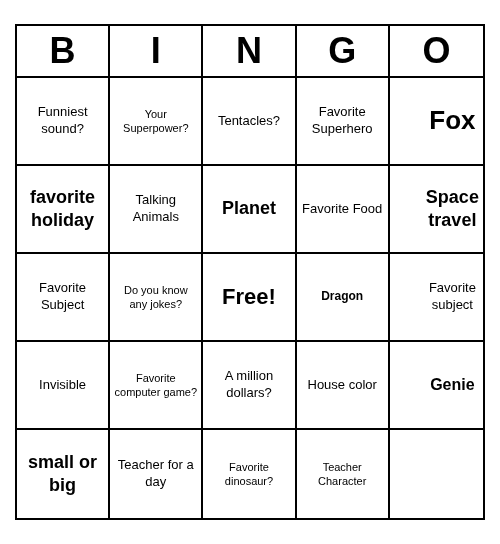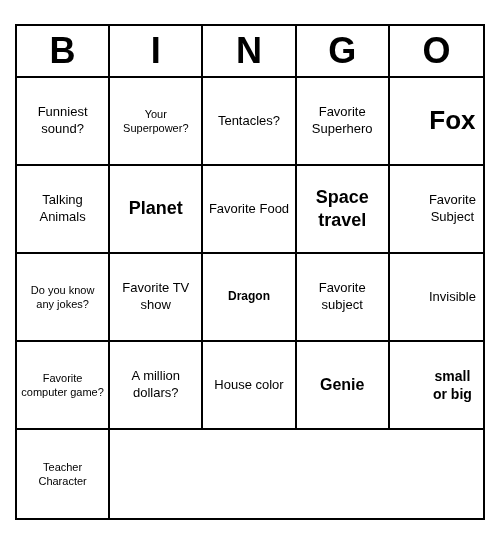--- a/index.html
+++ b/index.html
@@ -97,51 +97,54 @@
       font-size: 12px;
       font-weight: bold;
     }
 
     .bingo-cell.genie {
       font-size: 16px;
       font-weight: bold;
     }
 
     .bingo-cell.small-or-big {
-      font-size: 14px;
+      font-size: 18px;
       font-weight: bold;
     }
   </style>
 </head>
 <body>
 
 <div class="bingo-container">
   <div class="bingo-header">
   <div class="bingo-header-cell">B</div>
       <div class="bingo-header-cell">I</div>
       <div class="bingo-header-cell">N</div>
       <div class="bingo-header-cell">G</div>
       <div class="bingo-header-cell">O</div>
     </div>
   <div class="bingo-grid">
   <div class="bingo-cell normal">Funniest sound?</div>
       <div class="bingo-cell small-header">Your Superpower?</div>
       <div class="bingo-cell normal">Tentacles?</div>
       <div class="bingo-cell normal">Favorite Superhero</div>
       <div class="bingo-cell fox">Fox</div>
+      <div class="bingo-cell large-text">favorite holiday</div>
       <div class="bingo-cell normal">Talking Animals</div>
       <div class="bingo-cell large-text">Planet</div>
       <div class="bingo-cell normal">Favorite Food</div>
       <div class="bingo-cell space-travel">Space travel</div>
       <div class="bingo-cell normal">Favorite Subject</div>
       <div class="bingo-cell small-header">Do you know any jokes?</div>
-      <div class="bingo-cell normal">Favorite TV show</div>
+      <div class="bingo-cell free">Free!</div>
       <div class="bingo-cell dragon">Dragon</div>
       <div class="bingo-cell normal">Favorite subject</div>
       <div class="bingo-cell normal">Invisible</div>
       <div class="bingo-cell small-header">Favorite computer game?</div>
       <div class="bingo-cell normal">A million dollars?</div>
       <div class="bingo-cell normal">House color</div>
       <div class="bingo-cell genie">Genie</div>
       <div class="bingo-cell small-or-big">small or big</div>
+      <div class="bingo-cell normal">Teacher for a day</div>
+      <div class="bingo-cell small-header">Favorite dinosaur?</div>
       <div class="bingo-cell small-header">Teacher Character</div>
     </div>
 </div>
 
 </body></html>

